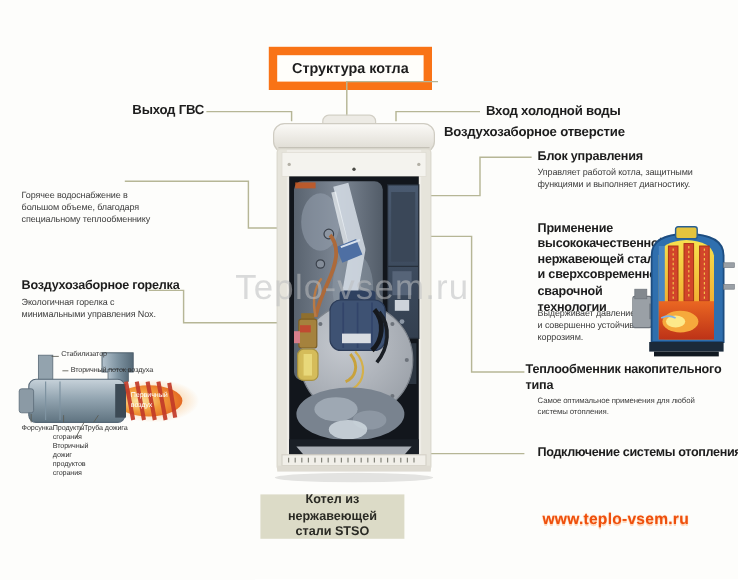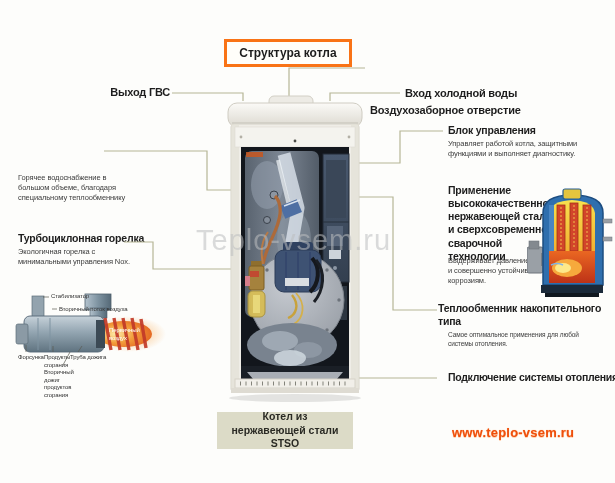--- a/index.html
+++ b/index.html
@@ -6,38 +6,38 @@
   #canvas{
     position:relative;width:615px;height:483px;overflow:hidden;
     background:#fdfdfb;
     font-family:"Liberation Sans", sans-serif;
     color:#222;
   }
   .abs{position:absolute;}
   
   .title-box{
     left:224px;top:39px;width:122px;height:22px;
-    border:3px solid #f97316;background:#fffefa;
+    border:7px solid #f97316;background:#fffefa;
     display:flex;align-items:center;justify-content:center;
     font-size:12px;font-weight:bold;color:#1d1d1d;
   }
   
   .h-label{font-size:11px;font-weight:bold;color:#1d1d1d;letter-spacing:-0.2px;}
   .h-head{font-size:10.5px;font-weight:bold;color:#1d1d1d;letter-spacing:-0.2px;line-height:1.25;}
   .h-desc{font-size:7.5px;color:#3c3c3c;line-height:1.35;letter-spacing:-0.1px;}
   .tiny{font-size:6px;color:#333;line-height:1.25;letter-spacing:-0.1px;}
   
   .watermark{
     left:196px;top:224px;width:280px;
     font-size:29px;color:rgba(188,190,192,0.55);
     letter-spacing:1px;z-index:6;pointer-events:none;font-weight:normal;
   }
   
   .product-box{
-    left:217px;top:412px;width:136px;height:37px;
+    left:217px;top:412px;width:120px;height:37px;
     background:#dcdbc7;display:flex;align-items:center;justify-content:center;
     text-align:center;font-size:10.5px;font-weight:bold;color:#2a2a24;
     line-height:1.3;padding:0 8px;box-sizing:border-box;z-index:7;
   }
   
   .site-link{
     left:452px;top:425px;width:160px;z-index:7;
     font-size:13px;font-weight:800;font-style:normal;
     color:#ee4f0d;text-decoration:none;letter-spacing:0.2px;
     text-shadow:0 0 1px #ffb07a, 0 1px 0 #ffd9bd;
@@ -60,23 +60,23 @@
       <path d="M124,242 H153 V269 H236"></path>
       <path d="M347,197 H393 V310 H437"></path>
       <path d="M357,378 H437"></path>
     </g>
   </svg>
 
   <div class="abs title-box">Структура котла</div>
 
   <div class="abs h-label" style="left:100px;top:86px;width:70px;text-align:right;">Выход ГВС</div>
 
-  <div class="abs h-desc" style="left:18px;top:158px;width:112px;margin-top:15px;">Горячее водоснабжение в большом объеме, благодаря специальному теплообменнику</div>
-
-  <div class="abs h-head" style="left:18px;top:232px;width:140px;">Турбоциклонная горелка</div>
+  <div class="abs h-desc" style="left:18px;top:158px;width:112px;">Горячее водоснабжение в большом объеме, благодаря специальному теплообменнику</div>
+
+  <div class="abs h-head" style="left:18px;top:232px;width:140px;">Воздухозаборное горелка</div>
   <div class="abs h-desc" style="left:18px;top:247px;width:122px;">Экологичная горелка с минимальными управления Nox.</div>
 
   <div class="abs z3" style="left:12px;top:286px;width:160px;height:110px;">
     <svg class="abs" style="left:0;top:0;" width="160" height="110" viewBox="0 0 160 110">
       <defs>
         <linearGradient id="ductG" x1="0" y1="0" x2="1" y2="0">
           <stop offset="0" stop-color="#b4c3ce"></stop>
             <stop offset="0.5" stop-color="#7e93a1"></stop>
             <stop offset="1" stop-color="#556977"></stop>
         </linearGradient>

